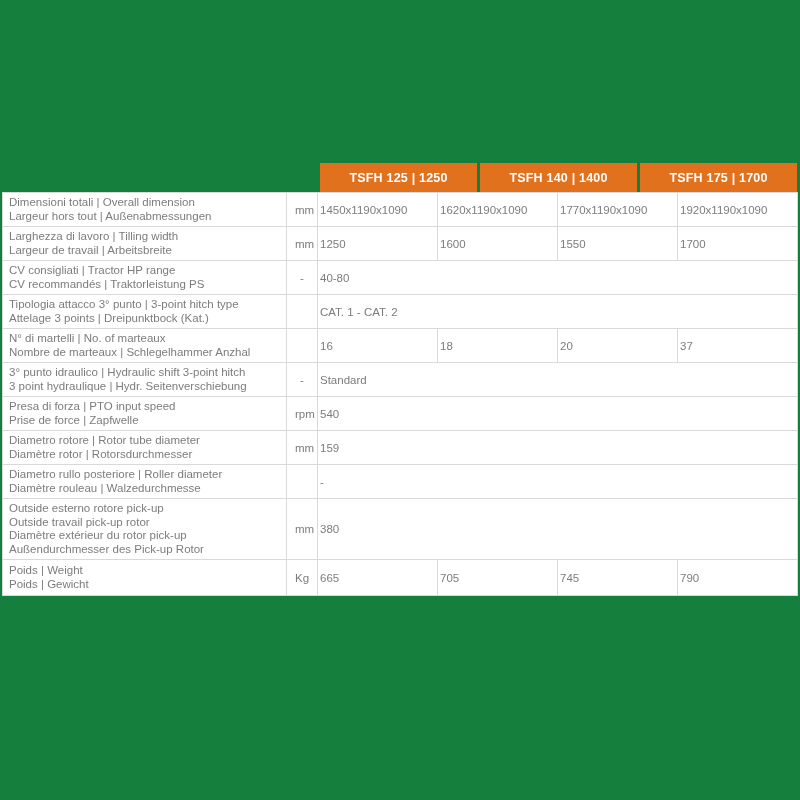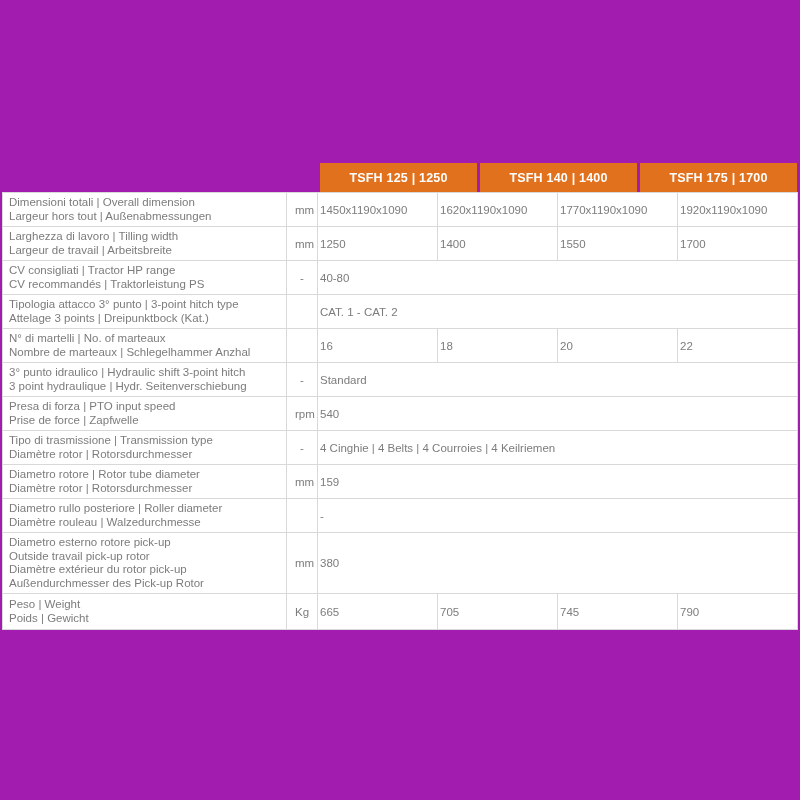--- a/index.html
+++ b/index.html
@@ -5,21 +5,21 @@
   html, body {
     margin: 0;
     padding: 0;
     background: #ffffff;
     font-family: "Liberation Sans", sans-serif;
   }
   .page {
     position: relative;
     width: 800px;
     height: 800px;
-    background: #a21caf;
+    background: #15803d;
     overflow: hidden;
   }
   .spec-wrap {
     position: absolute;
     left: 2px;
     top: 163px;
     width: 795px;
   }
   .hdr-row {
     display: flex;
@@ -106,21 +106,21 @@
             <td class="val-cell">1770x1190x1090</td>
             <td class="val-cell">1920x1190x1090</td>
           </tr>
           <tr class="r-std">
             <td class="label-cell">
               <div>Larghezza di lavoro | Tilling width</div>
               <div>Largeur de travail | Arbeitsbreite</div>
             </td>
             <td class="unit-cell">mm</td>
             <td class="val-cell">1250</td>
-            <td class="val-cell">1400</td>
+            <td class="val-cell">1600</td>
             <td class="val-cell">1550</td>
             <td class="val-cell">1700</td>
           </tr>
           <tr class="r-std">
             <td class="label-cell">
               <div>CV consigliati | Tractor HP range</div>
               <div>CV recommandés | Traktorleistung PS</div>
             </td>
             <td class="unit-cell">-</td>
             <td class="val-cell" colspan="4">40-80</td>
@@ -135,75 +135,67 @@
           </tr>
           <tr class="r-std">
             <td class="label-cell">
               <div>N° di martelli | No. of marteaux</div>
               <div>Nombre de marteaux | Schlegelhammer Anzhal</div>
             </td>
             <td class="unit-cell"></td>
             <td class="val-cell">16</td>
             <td class="val-cell">18</td>
             <td class="val-cell">20</td>
-            <td class="val-cell">22</td>
+            <td class="val-cell">37</td>
           </tr>
           <tr class="r-std">
             <td class="label-cell">
               <div>3° punto idraulico | Hydraulic shift 3-point hitch</div>
               <div>3 point hydraulique | Hydr. Seitenverschiebung</div>
             </td>
             <td class="unit-cell">-</td>
             <td class="val-cell" colspan="4">Standard</td>
           </tr>
           <tr class="r-std">
             <td class="label-cell">
               <div>Presa di forza | PTO input speed</div>
               <div>Prise de force | Zapfwelle</div>
             </td>
             <td class="unit-cell">rpm</td>
             <td class="val-cell" colspan="4">540</td>
           </tr>
           <tr class="r-std">
             <td class="label-cell">
-              <div>Tipo di trasmissione | Transmission type</div>
-              <div>Diamètre rotor | Rotorsdurchmesser</div>
-            </td>
-            <td class="unit-cell">-</td>
-            <td class="val-cell" colspan="4">4 Cinghie | 4 Belts | 4 Courroies | 4 Keilriemen</td>
-          </tr>
-          <tr class="r-std">
-            <td class="label-cell">
               <div>Diametro rotore | Rotor tube diameter</div>
               <div>Diamètre rotor | Rotorsdurchmesser</div>
             </td>
             <td class="unit-cell">mm</td>
             <td class="val-cell" colspan="4">159</td>
           </tr>
           <tr class="r-std">
             <td class="label-cell">
               <div>Diametro rullo posteriore | Roller diameter</div>
               <div>Diamètre rouleau | Walzedurchmesse</div>
             </td>
             <td class="unit-cell"></td>
             <td class="val-cell" colspan="4">-</td>
           </tr>
           <tr class="r-tall">
             <td class="label-cell">
-              <div>Diametro esterno rotore pick-up</div>
+              <div>Outside esterno rotore pick-up</div>
               <div>Outside travail pick-up rotor</div>
               <div>Diamètre extérieur du rotor pick-up</div>
               <div>Außendurchmesser des Pick-up Rotor</div>
             </td>
             <td class="unit-cell">mm</td>
             <td class="val-cell" colspan="4">380</td>
           </tr>
           <tr class="r-last">
             <td class="label-cell">
-              <div>Peso | Weight</div>
+              <div>Poids | Weight</div>
               <div>Poids | Gewicht</div>
             </td>
             <td class="unit-cell">Kg</td>
             <td class="val-cell">665</td>
             <td class="val-cell">705</td>
             <td class="val-cell">745</td>
             <td class="val-cell">790</td>
           </tr>
         </tbody>
     </table>

